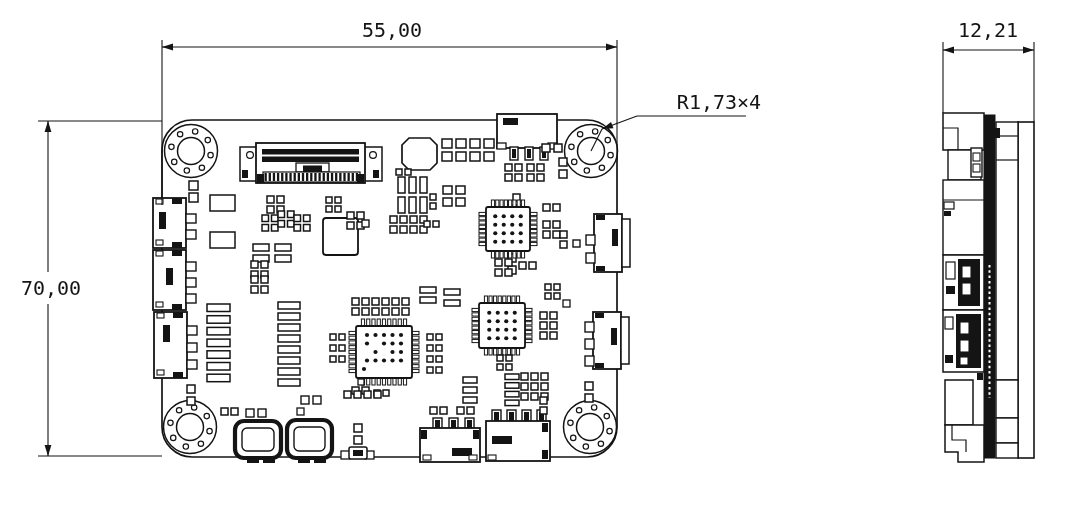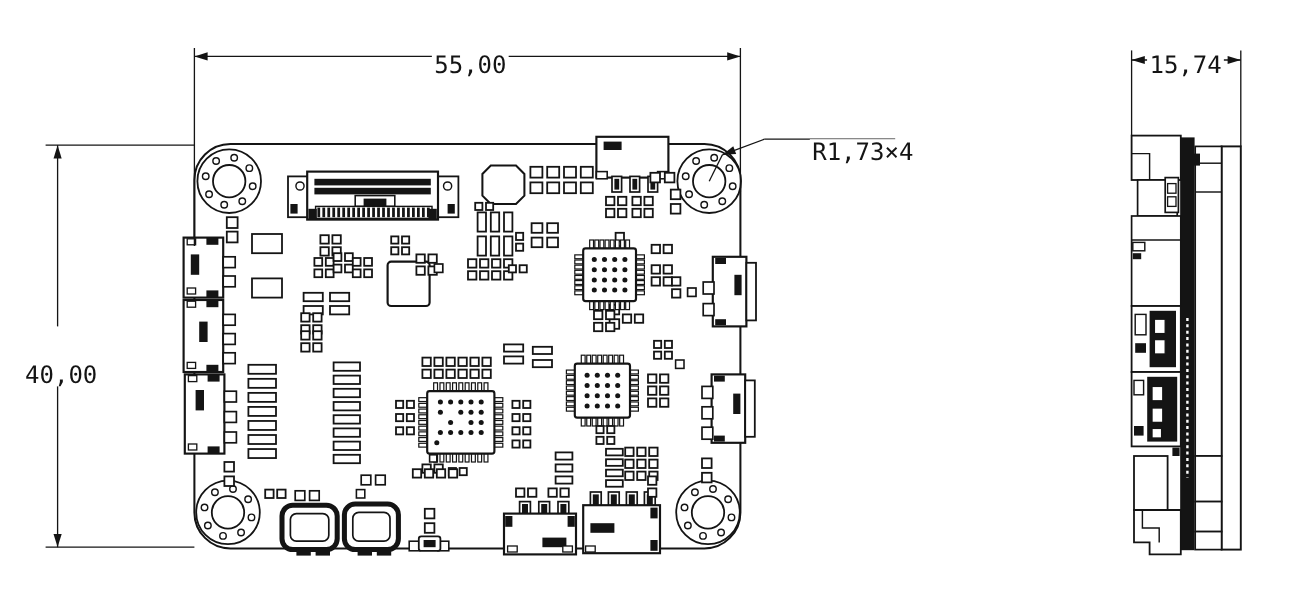--- a/index.html
+++ b/index.html
@@ -1,20 +1,20 @@
 <!DOCTYPE html>
 <html><head>
 <meta charset="utf-8">
 <style>
   html,body{margin:0;padding:0;background:#ffffff;}
   .stage{position:relative;width:1080px;height:509px;background:#fff;overflow:hidden;
          font-family:"DejaVu Sans Mono",monospace;}
   svg{position:absolute;left:0;top:0;}
   .dim{position:absolute;transform:translate(-50%,-50%);font-size:20px;color:#141414;
-       white-space:nowrap;background:#fff;padding:0 2px;line-height:1;margin-top:24px;}
+       white-space:nowrap;background:#fff;padding:0 2px;line-height:1;}
 </style>
 </head>
 <body>
 
 <div class="stage">
   <svg width="1080" height="509" viewBox="0 0 1080 509">
     <g id="g-front">
         <rect x="162" y="120" width="455" height="337" rx="30" fill="#fff" stroke="#141414" stroke-width="1.7"></rect>
         <circle cx="191" cy="151" r="26.5" fill="#fff" stroke="#141414" stroke-width="1.5"></circle>
         <circle cx="191" cy="151" r="13.5" fill="#fff" stroke="#141414" stroke-width="1.5"></circle>
@@ -601,16 +601,16 @@
         <line x1="943" y1="50" x2="1034" y2="50" stroke="#141414" stroke-width="1.1" stroke-dasharray="none"></line>
         <polygon points="0,0 -11,3.4 -11,-3.4" transform="translate(943,50) rotate(180)" fill="#141414"></polygon>
         <polygon points="0,0 -11,3.4 -11,-3.4" transform="translate(1034,50) rotate(0)" fill="#141414"></polygon>
         <line x1="637" y1="116" x2="746" y2="116" stroke="#141414" stroke-width="1.1" stroke-dasharray="none"></line>
         <line x1="637" y1="116" x2="602" y2="129" stroke="#141414" stroke-width="1.1" stroke-dasharray="none"></line>
         <polygon points="0,0 -11,3.4 -11,-3.4" transform="translate(602,129) rotate(159)" fill="#141414"></polygon>
         <line x1="602" y1="129" x2="591" y2="151" stroke="#141414" stroke-width="1.1" stroke-dasharray="none"></line>
       </g>
   </svg>
   <div class="dim" style="left:392px;top:30px">55,00</div>
-  <div class="dim" style="left:51px;top:288px">40,00</div>
-  <div class="dim" style="left:988px;top:30px">15,74</div>
+  <div class="dim" style="left:51px;top:288px">70,00</div>
+  <div class="dim" style="left:988px;top:30px">12,21</div>
   <div class="dim" style="left:719px;top:102px">R1,73×4</div>
 </div>
 
 </body></html>

